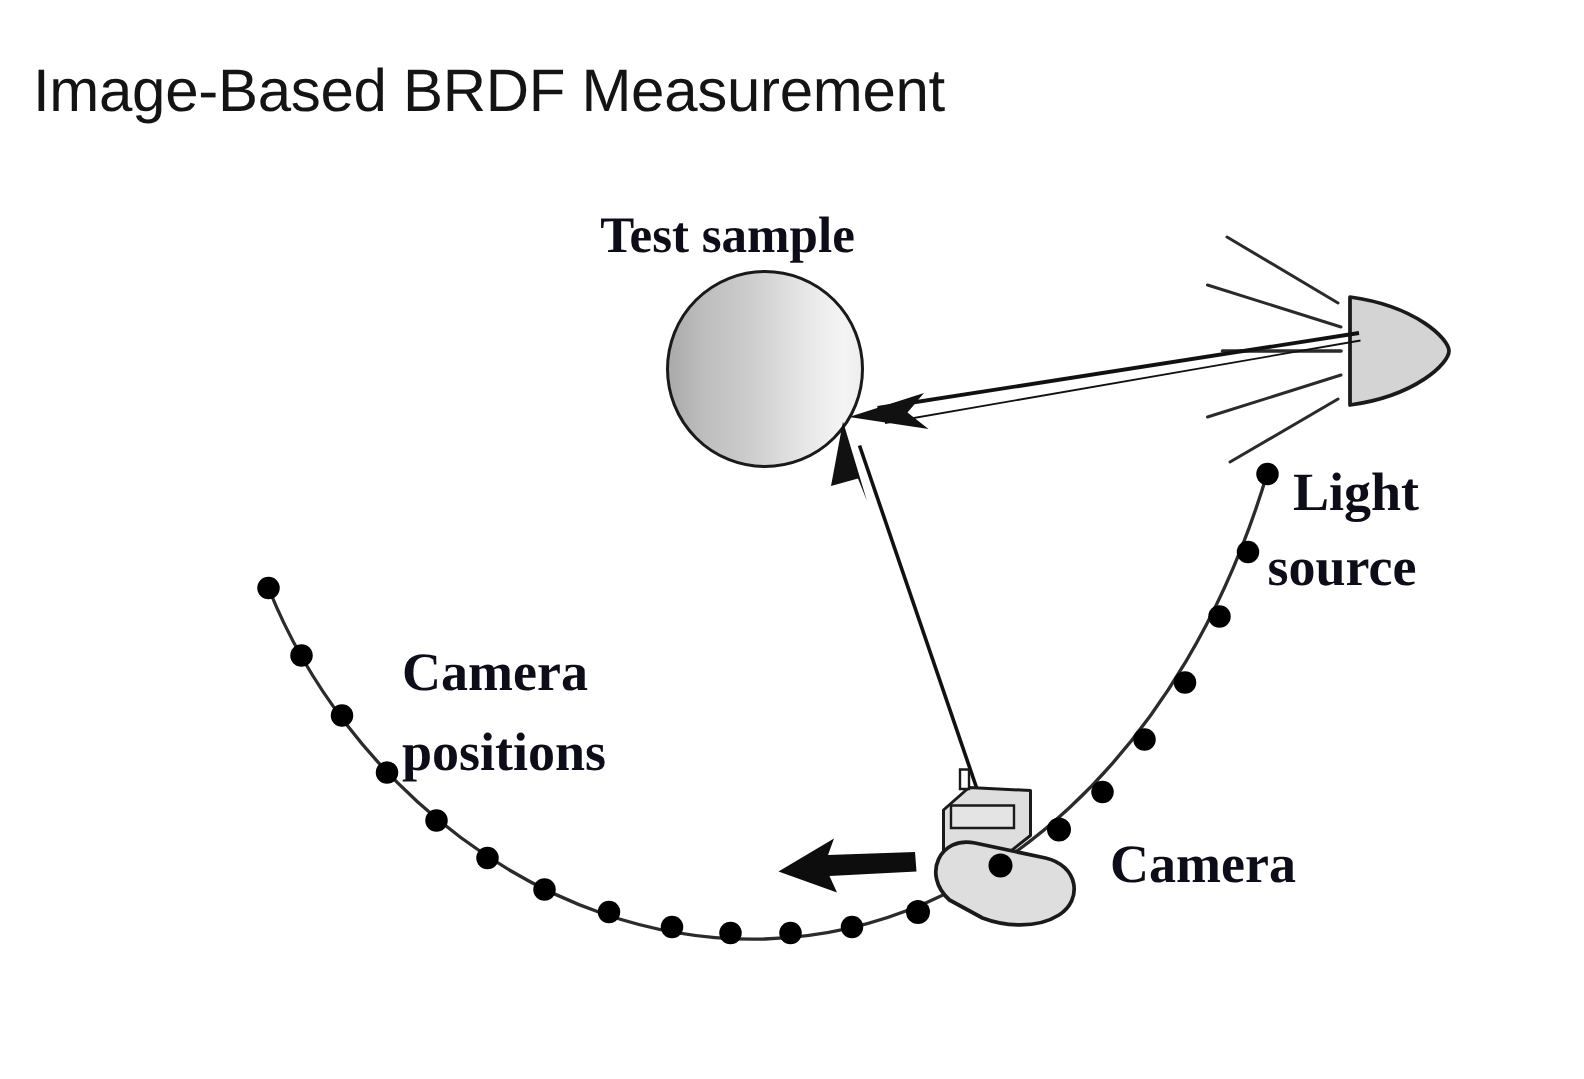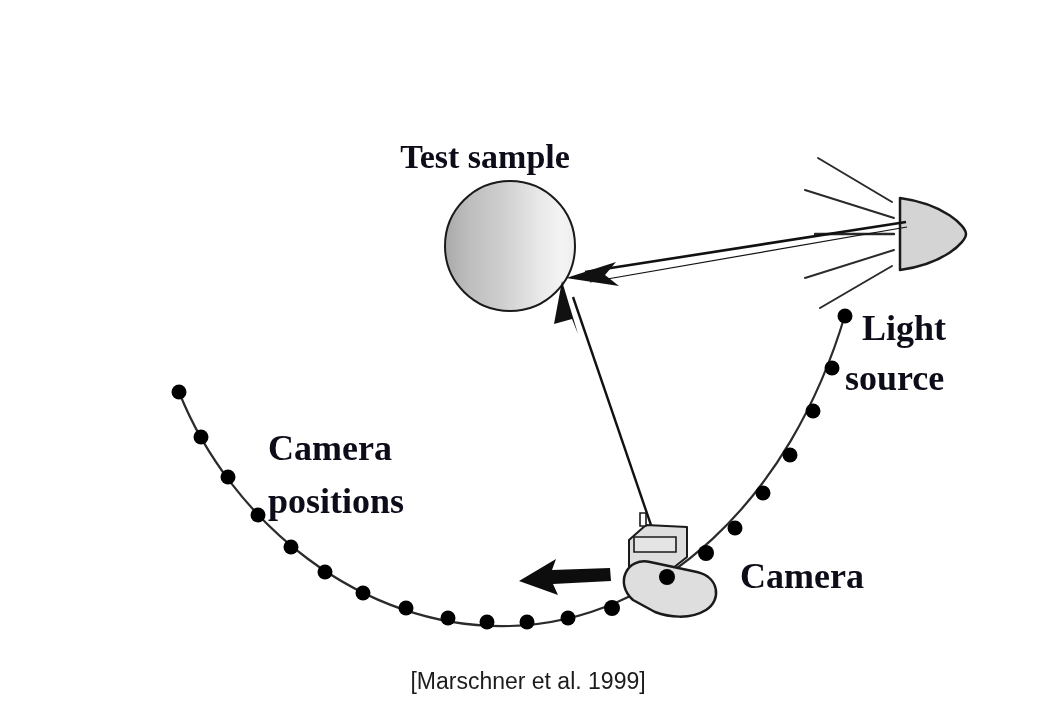--- a/index.html
+++ b/index.html
@@ -61,20 +61,21 @@
     font-family: "Liberation Serif", "DejaVu Serif", serif;
     font-weight: 700;
     fill: #0d0d1a;
   }
 </style>
 </head>
 <body>
 
 <div id="slide">
 
+  <h1 id="slide-title">Image-Based BRDF Measurement</h1>
 
   <div id="figure-wrap">
     <svg id="figure-svg" viewBox="0 0 1056 560" xmlns="http://www.w3.org/2000/svg">
 
       <defs>
         <linearGradient id="sphereGrad" x1="0" y1="0.5" x2="1" y2="0.5">
           <stop offset="0%" stop-color="#a9a9a9"></stop>
           <stop offset="18%" stop-color="#bdbdbd"></stop>
           <stop offset="45%" stop-color="#cfcfcf"></stop>
           <stop offset="72%" stop-color="#e8e8e8"></stop>
@@ -150,15 +151,14 @@
       <text class="fig-label" x="268" y="413" font-size="36">positions</text>
 
       <text class="fig-label" x="862" y="240" font-size="36">Light</text>
       <text class="fig-label" x="845" y="290" font-size="36">source</text>
 
       <text class="fig-label" x="740" y="488" font-size="36">Camera</text>
 
     </svg>
   </div>
 
-  <div id="figure-caption">[Marschner et al. 1999]</div>
 
 </div>
 
 </body></html>

